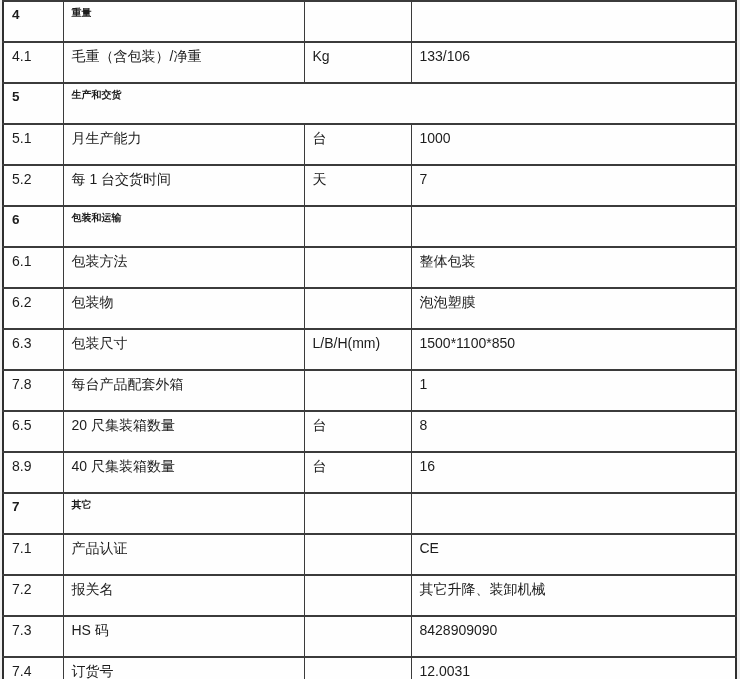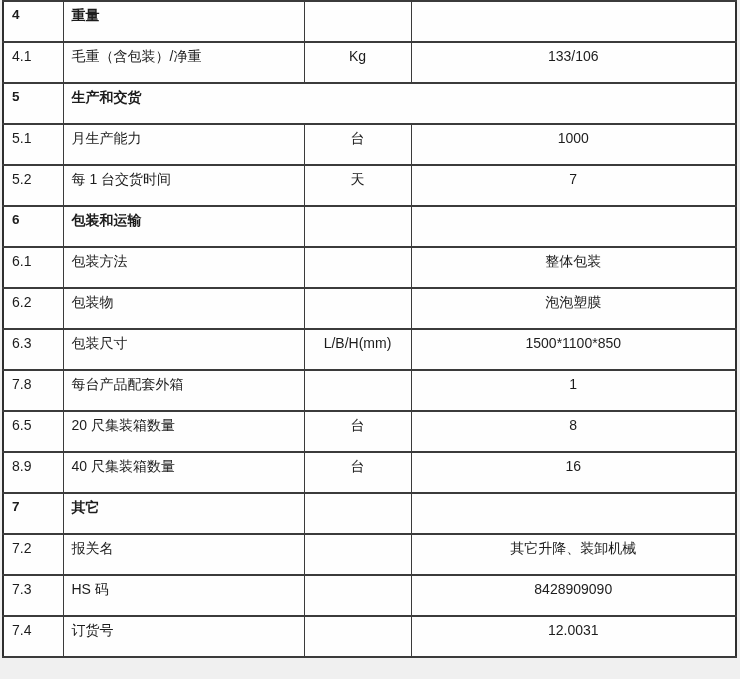--- a/index.html
+++ b/index.html
@@ -40,27 +40,26 @@
   }
   table.spec {
     border: 2px solid #2e2e2e;
   }
   td.col-no {
     font-size: 13px;
     padding-left: 7px;
   }
   td.col-unit, td.col-value {
     font-size: 13.5px;
-    text-align: center;
   }
   tr.section-row td {
     font-weight: bold;
   }
   tr.section-row td.col-label {
-    font-size: 14px;
+    font-size: 10px;
   }
   tr.section-row td.col-no {
     font-size: 13.5px;
   }
 </style>
 </head>
 <body>
 
 <div class="page">
   <table class="spec">
@@ -141,20 +140,26 @@
           <td class="col-unit">台</td>
           <td class="col-value">16</td>
         </tr>
         <tr class="section-row">
           <td class="col-no">7</td>
           <td class="col-label">其它</td>
           <td class="col-unit"></td>
           <td class="col-value"></td>
         </tr>
         <tr class="item-row">
+          <td class="col-no">7.1</td>
+          <td class="col-label">产品认证</td>
+          <td class="col-unit"></td>
+          <td class="col-value">CE</td>
+        </tr>
+        <tr class="item-row">
           <td class="col-no">7.2</td>
           <td class="col-label">报关名</td>
           <td class="col-unit"></td>
           <td class="col-value">其它升降、装卸机械</td>
         </tr>
         <tr class="item-row">
           <td class="col-no">7.3</td>
           <td class="col-label">HS 码</td>
           <td class="col-unit"></td>
           <td class="col-value">8428909090</td>

